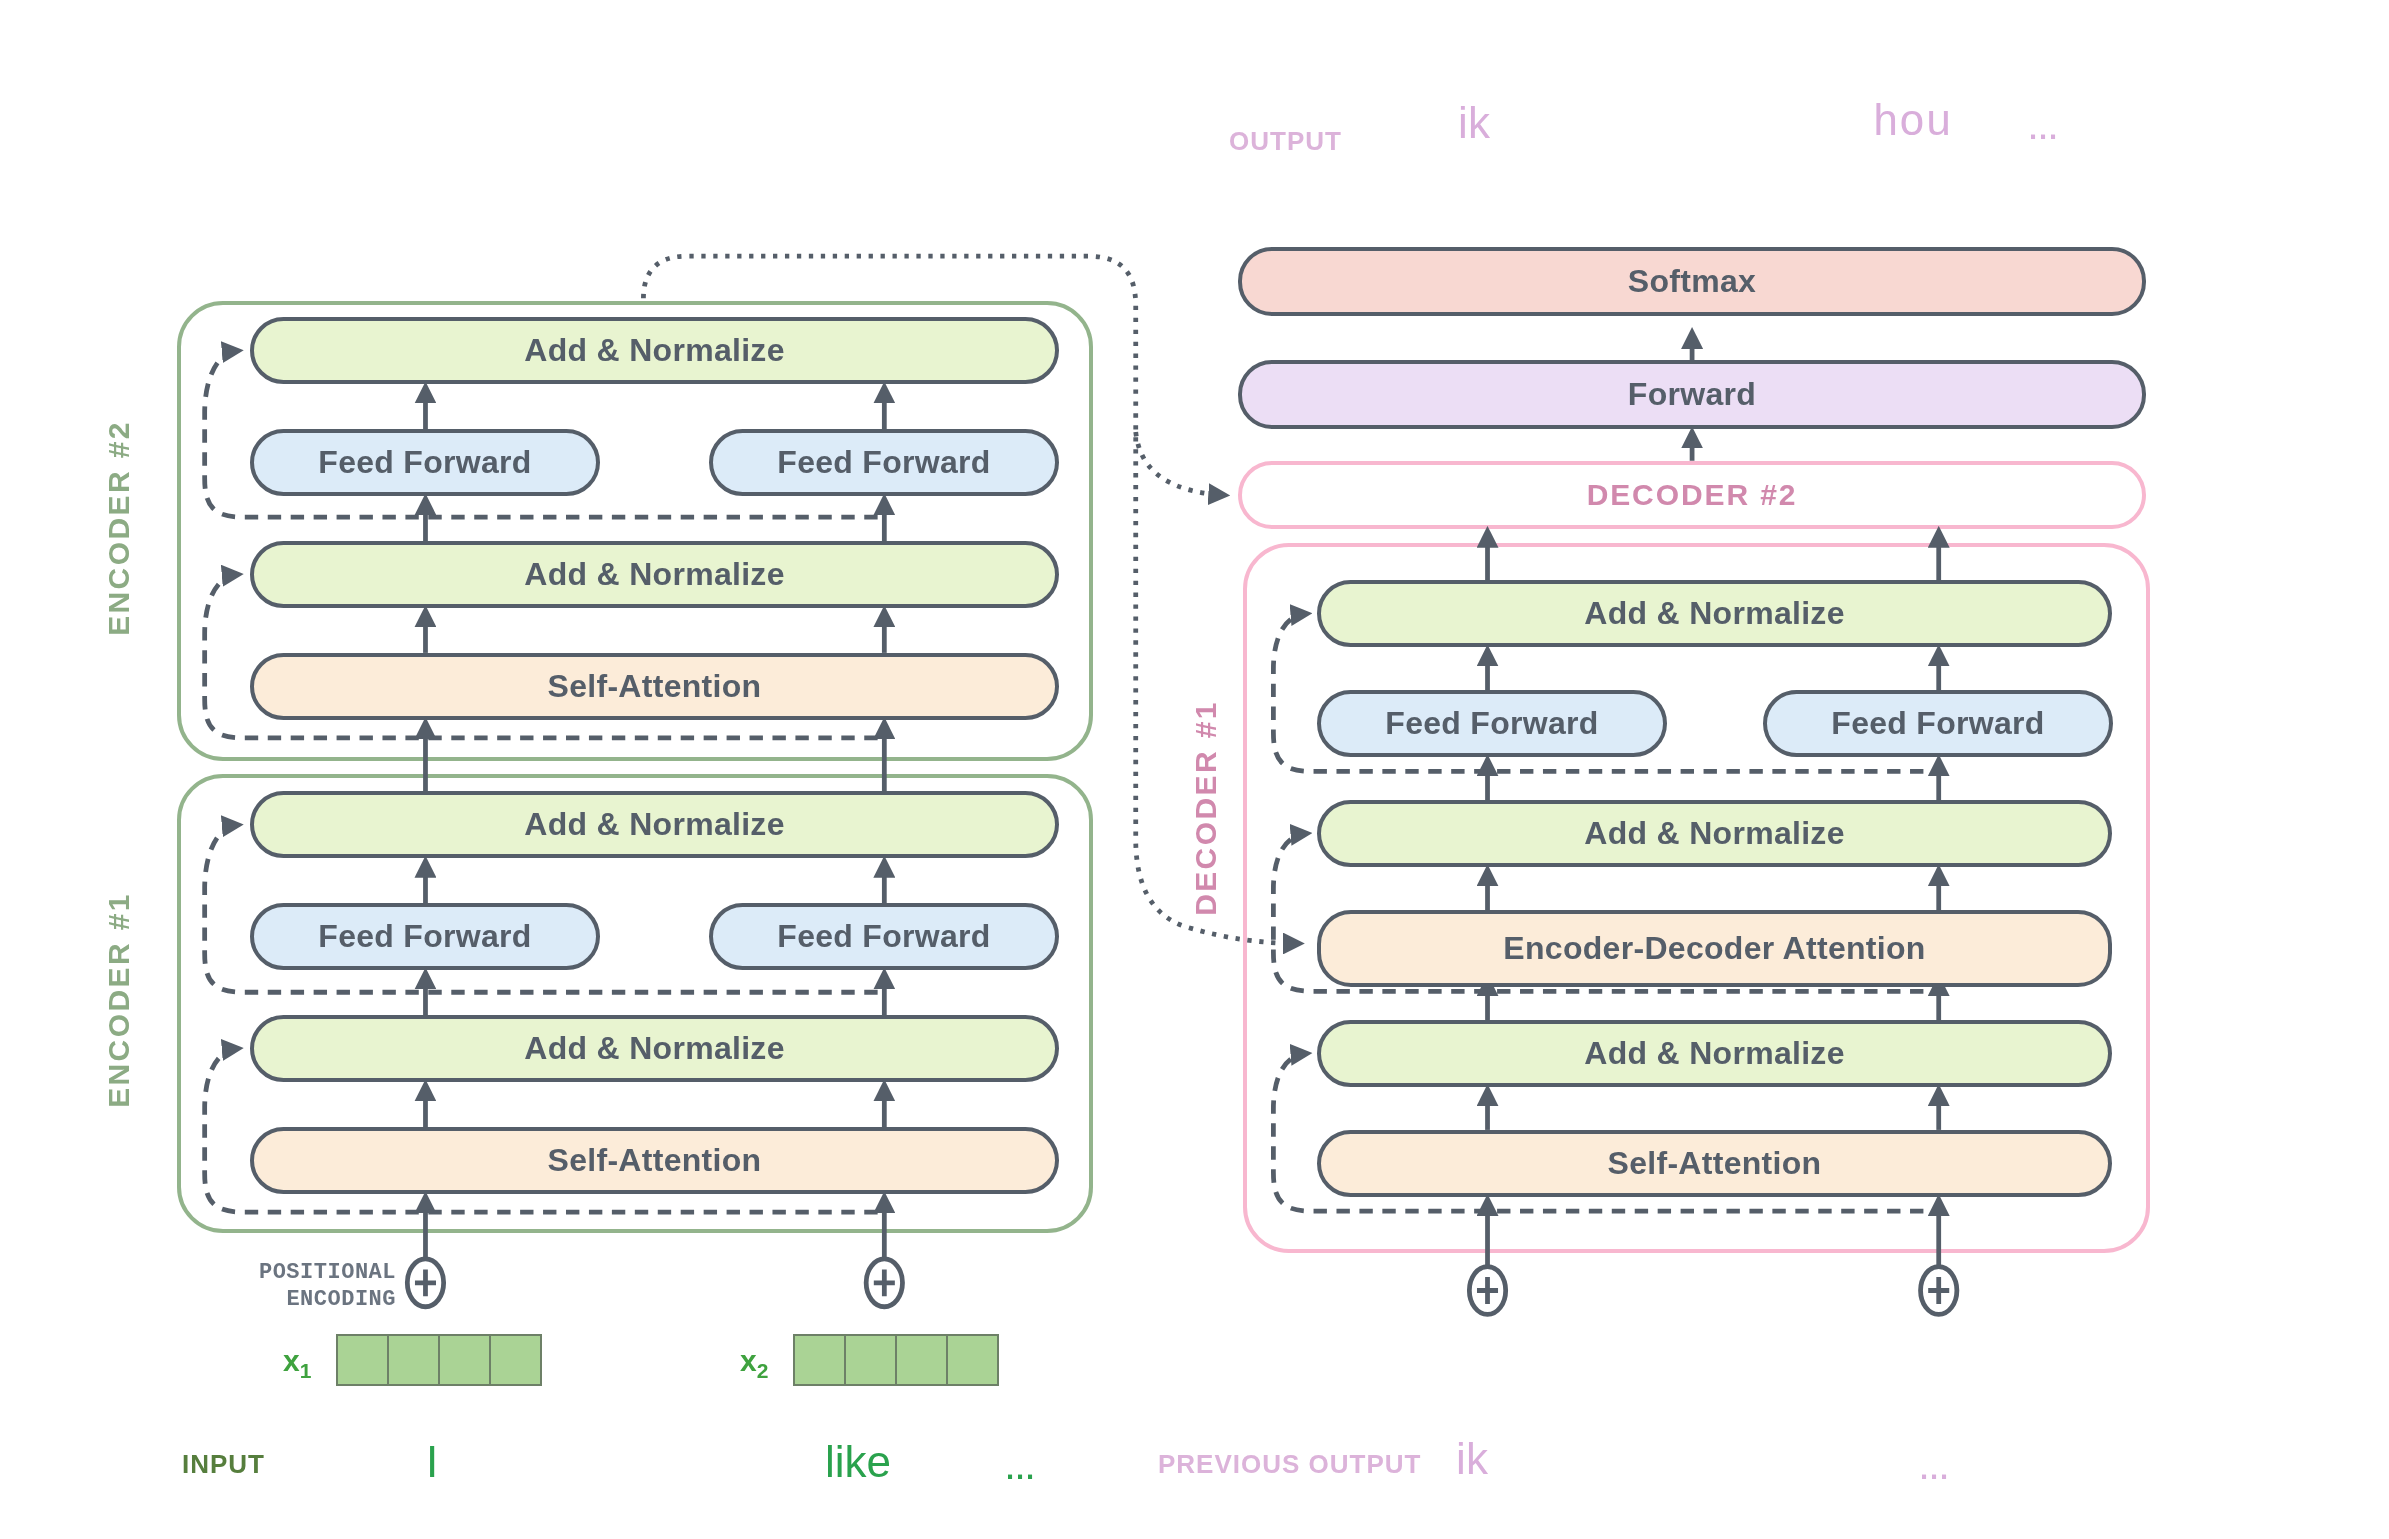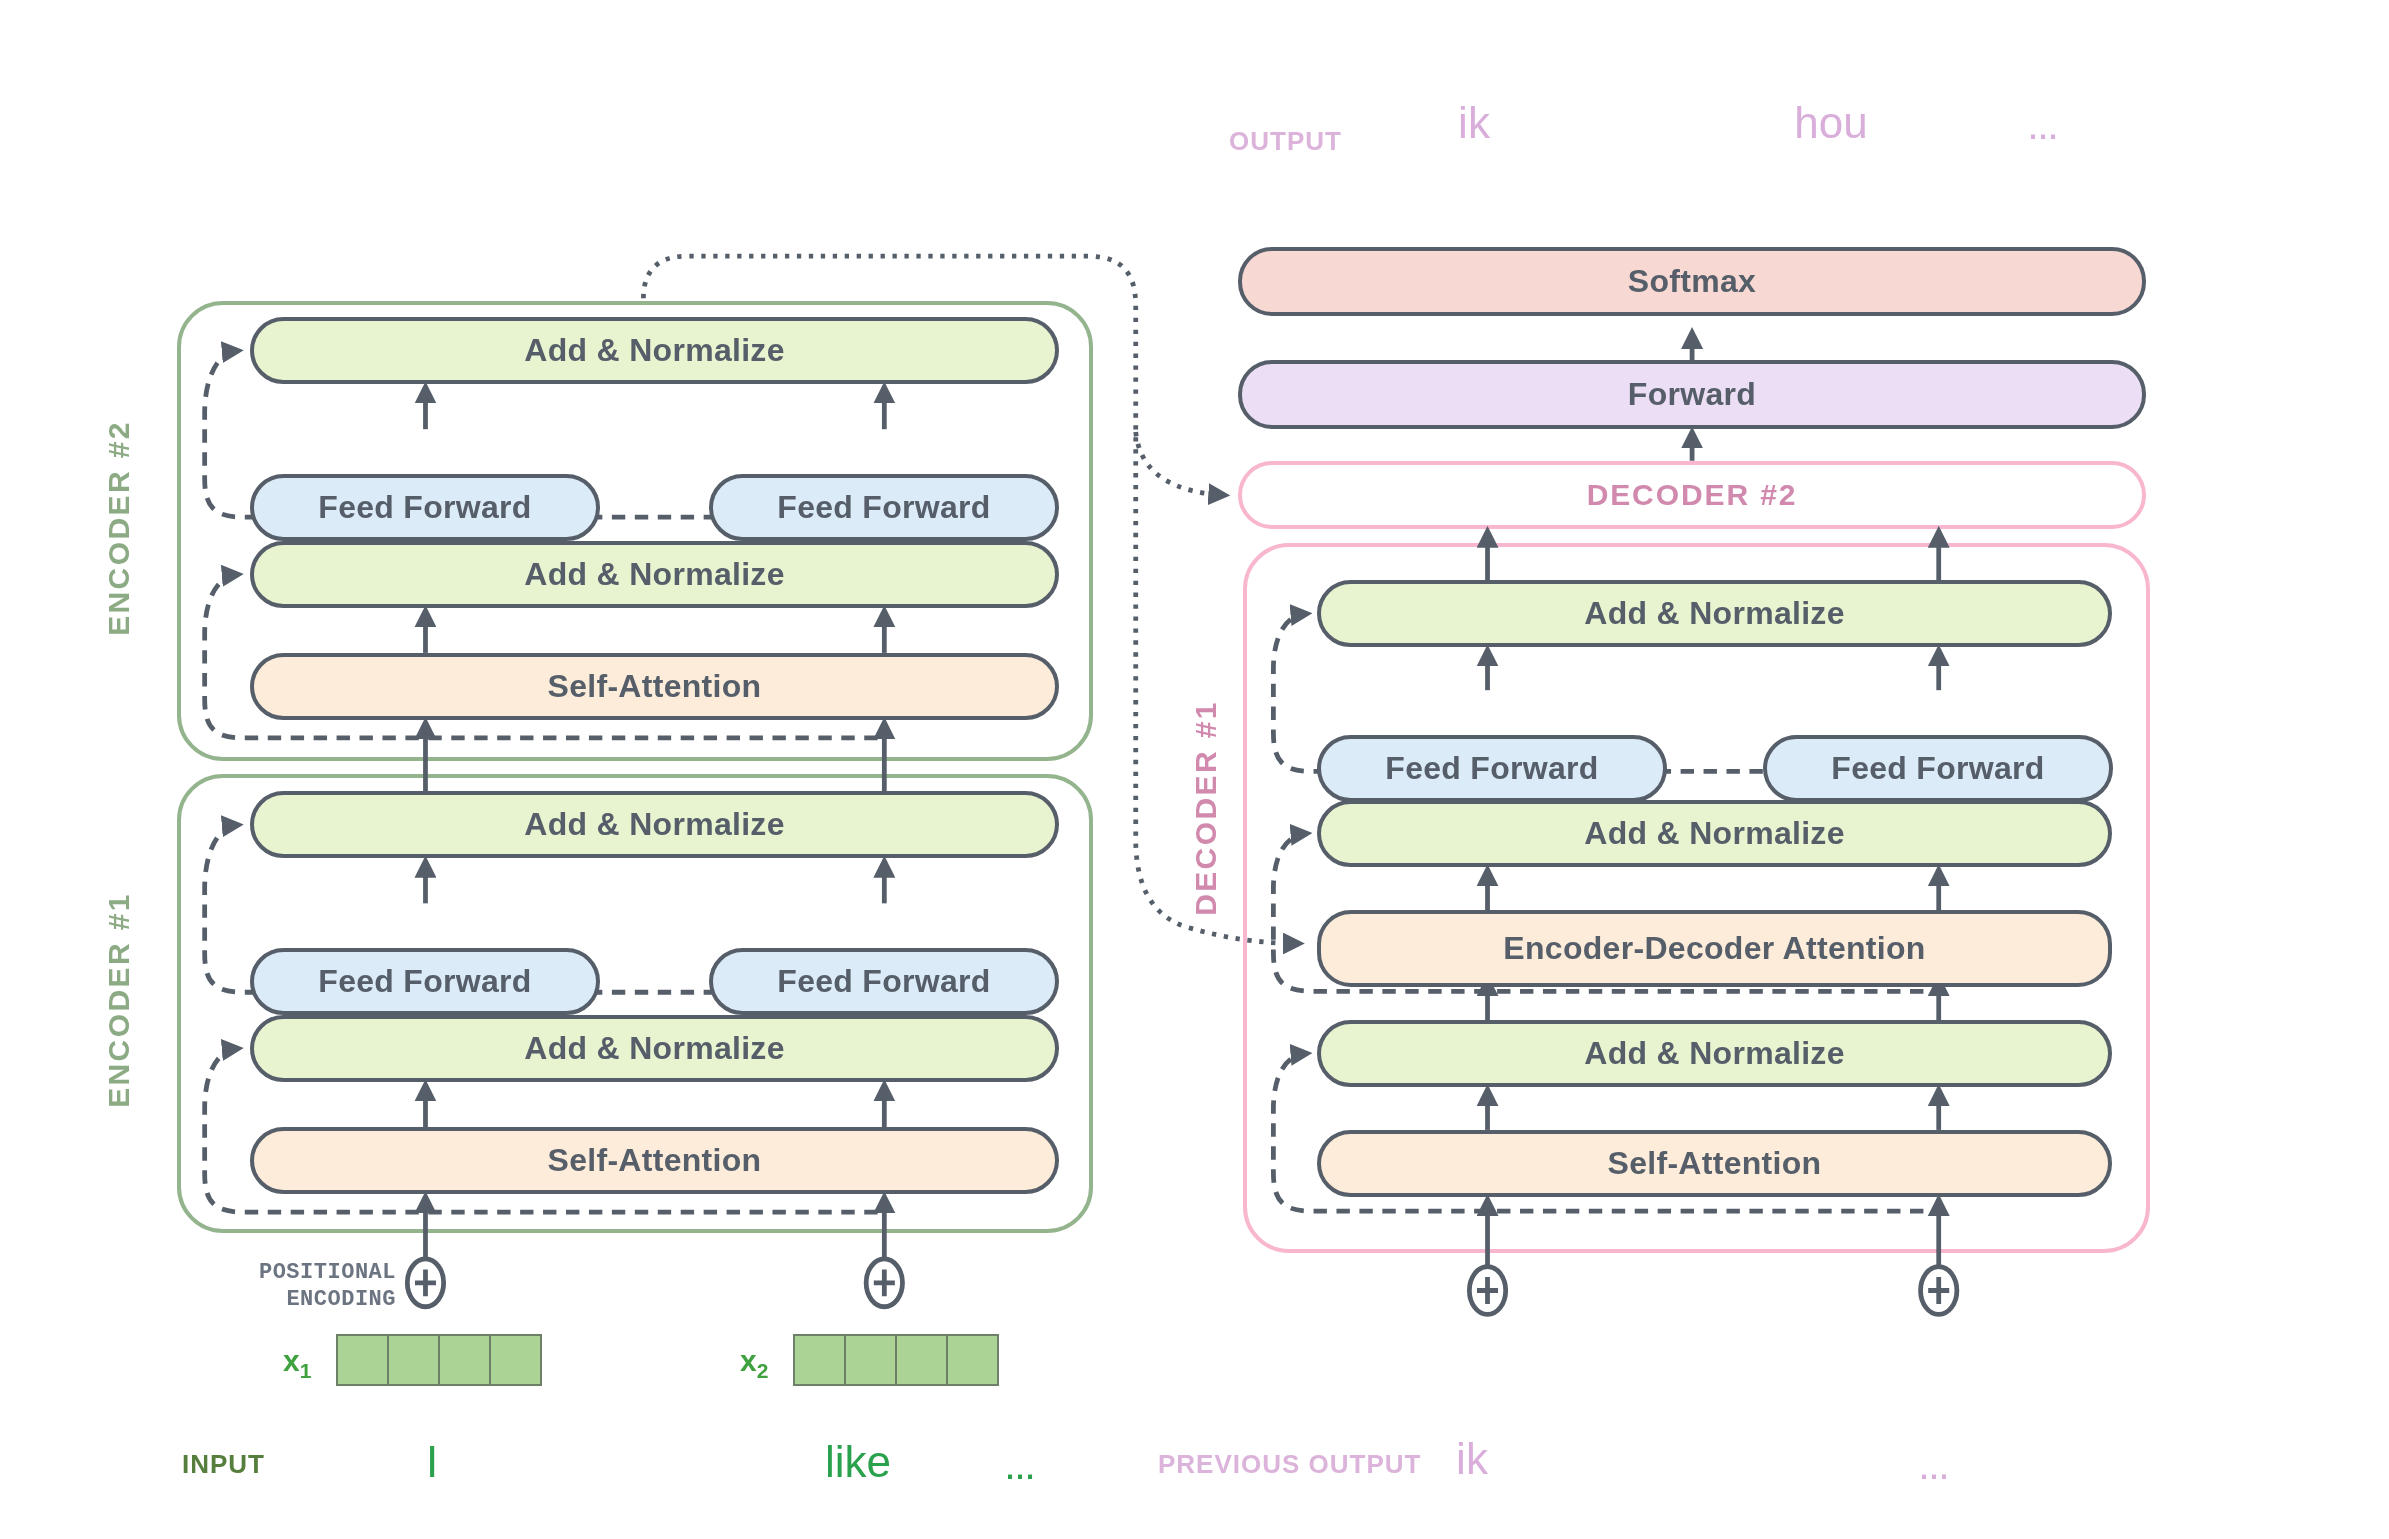--- a/index.html
+++ b/index.html
@@ -12,21 +12,21 @@
   .enc-container{border:4.8px solid var(--green_border);}
   .dec-container{border:4.8px solid var(--pink_border);}
   
   .box{
     position:absolute;border:4.8px solid var(--slate);border-radius:34px;
     display:flex;align-items:center;justify-content:center;
     font-size:32px;font-weight:600;color:var(--slate);letter-spacing:0.3px;
     box-sizing:border-box;
   }
   .fill-green{background:var(--pale_green);}
-  .fill-blue{background:var(--pale_blue);margin-top:45px;}
+  .fill-blue{background:var(--pale_blue);}
   .fill-peach{background:var(--pale_peach);}
   .fill-pink{background:var(--pale_pink);}
   .fill-purple{background:var(--pale_purple);}
   .dec2-box{
     position:absolute;border:4.8px solid var(--pink_border);border-radius:34px;background:#ffffff;
     display:flex;align-items:center;justify-content:center;
     font-size:30px;font-weight:700;letter-spacing:1.9px;color:var(--pink_text);
     box-sizing:border-box;
   }
   
@@ -190,21 +190,21 @@
   <div class="box fill-peach" style="left:1317px;top:910px;width:795px;height:77px;">Encoder-Decoder Attention</div>
   <div class="box fill-green" style="left:1317px;top:1020px;width:795px;height:67px;">Add &amp; Normalize</div>
   <div class="box fill-peach" style="left:1317px;top:1130px;width:795px;height:67px;">Self-Attention</div>
 
   <div class="vlabel green" style="left:119px;top:528px;">ENCODER #2</div>
   <div class="vlabel green" style="left:119px;top:1000px;">ENCODER #1</div>
   <div class="vlabel pink" style="left:1206px;top:808px;">DECODER #1</div>
 
   <div class="cap-label lilac-strong" style="left:1229px;top:126px;">OUTPUT</div>
   <div class="word lilac" style="left:1474px;top:98px;">ik</div>
-  <div class="word lilac" style="left:1831px;top:98px;">hou</div>
+  <div class="word lilac" style="left:1912px;top:98px;font-family:Liberation Mono, monospace;">hou</div>
   <div class="dots lilac" style="left:2044px;top:113px;">...</div>
 
   <div class="pos-label" style="left:220px;top:1259px;width:176px;">
     <div>POSITIONAL</div>
     <div>ENCODING</div>
   </div>
 
   <div class="vec-label" style="left:283px;top:1344px;">
     <span>x</span><sub>1</sub>
   </div>

